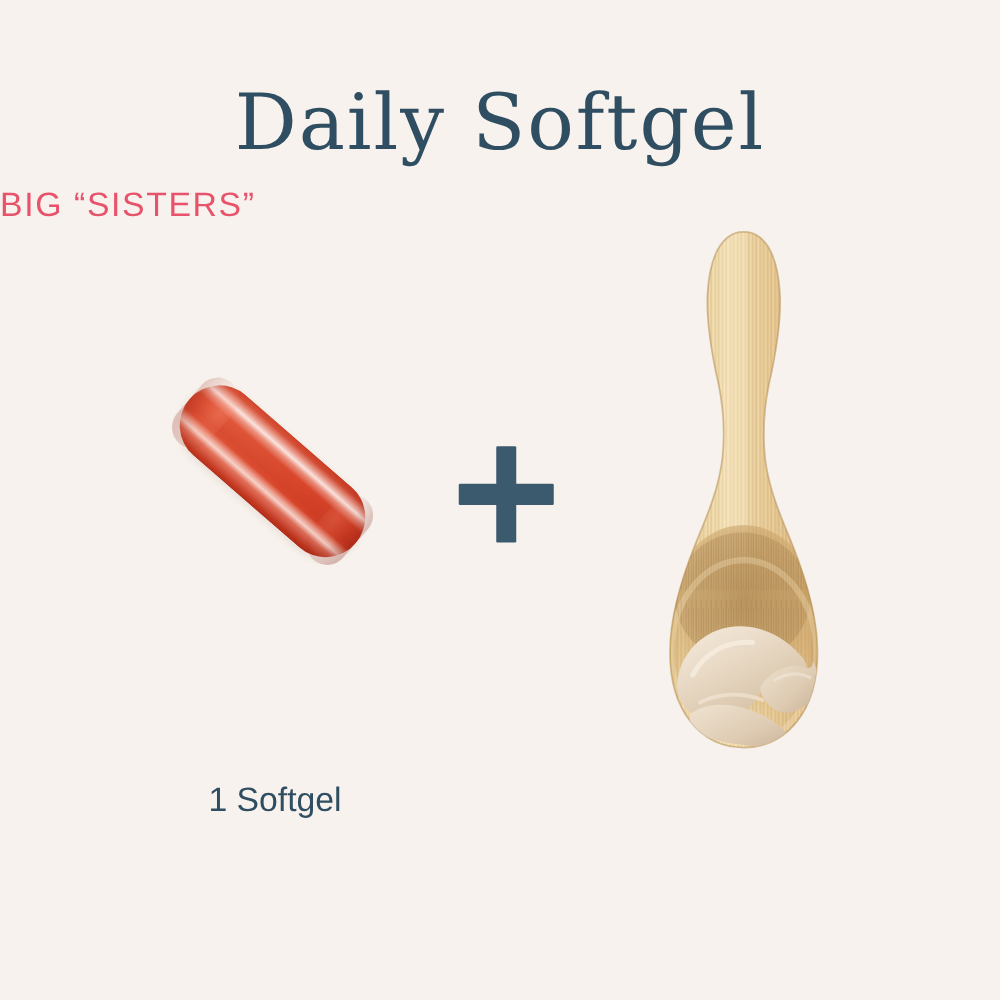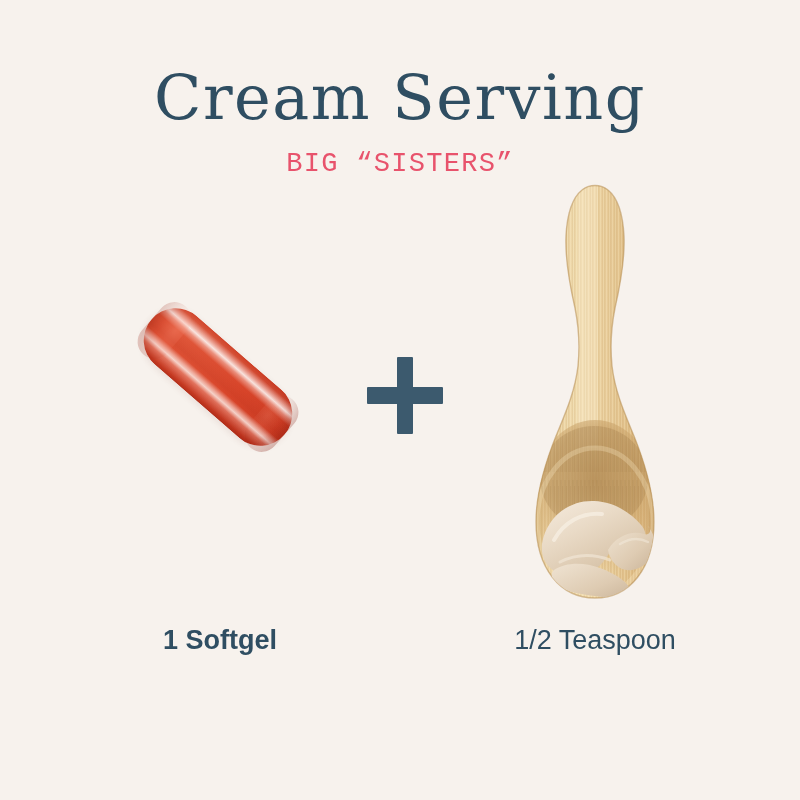--- a/index.html
+++ b/index.html
@@ -36,22 +36,21 @@
     letter-spacing: 1.5px;
     color: #2F4E62;
     white-space: nowrap;
   }
 
   .subtitle {
     position: absolute;
     left: 0;
     top: 148px;
     width: 800px;
-    text-align: center;
-    font-family: Liberation Mono, monospace;
+    font-family: Liberation Sans, sans-serif;
     font-weight: 400;
     font-size: 27px;
     line-height: 32px;
     letter-spacing: 1.3px;
     color: #E8536C;
     white-space: nowrap;
   }
 
   
   .plus {
@@ -155,34 +154,33 @@
     font-weight: 400;
     font-size: 27px;
     line-height: 38px;
     color: #2F4E62;
     text-align: center;
   }
   .caption.left {
     left: 80px;
     top: 621px;
     width: 280px;
-    font-weight: bold;
   }
   .caption.right {
     left: 455px;
     top: 621px;
     width: 280px;
   }
 </style>
 </head>
 <body>
 
 <div id="stage">
 
-  <div class="title">Cream Serving</div>
+  <div class="title">Daily Softgel</div>
 
   <div class="subtitle">BIG “SISTERS”</div>
 
   <div class="softgel-wrap">
     <div class="softgel">
       <div class="cap-tip left"></div>
       <div class="cap-tip right"></div>
     </div>
   </div>
 
@@ -312,16 +310,15 @@
         <path d="M100,366 C110,360 120,360 128,364" fill="none" stroke="#F3E9DA" stroke-width="2.5" opacity="0.55" stroke-linecap="round"></path>
       </g>
     </svg>
   </div>
 
   <div class="caption left">
     <div>1 Softgel</div>
   </div>
 
   <div class="caption right">
-    <div>1/2 Teaspoon</div>
   </div>
 
 </div>
 
 </body></html>

